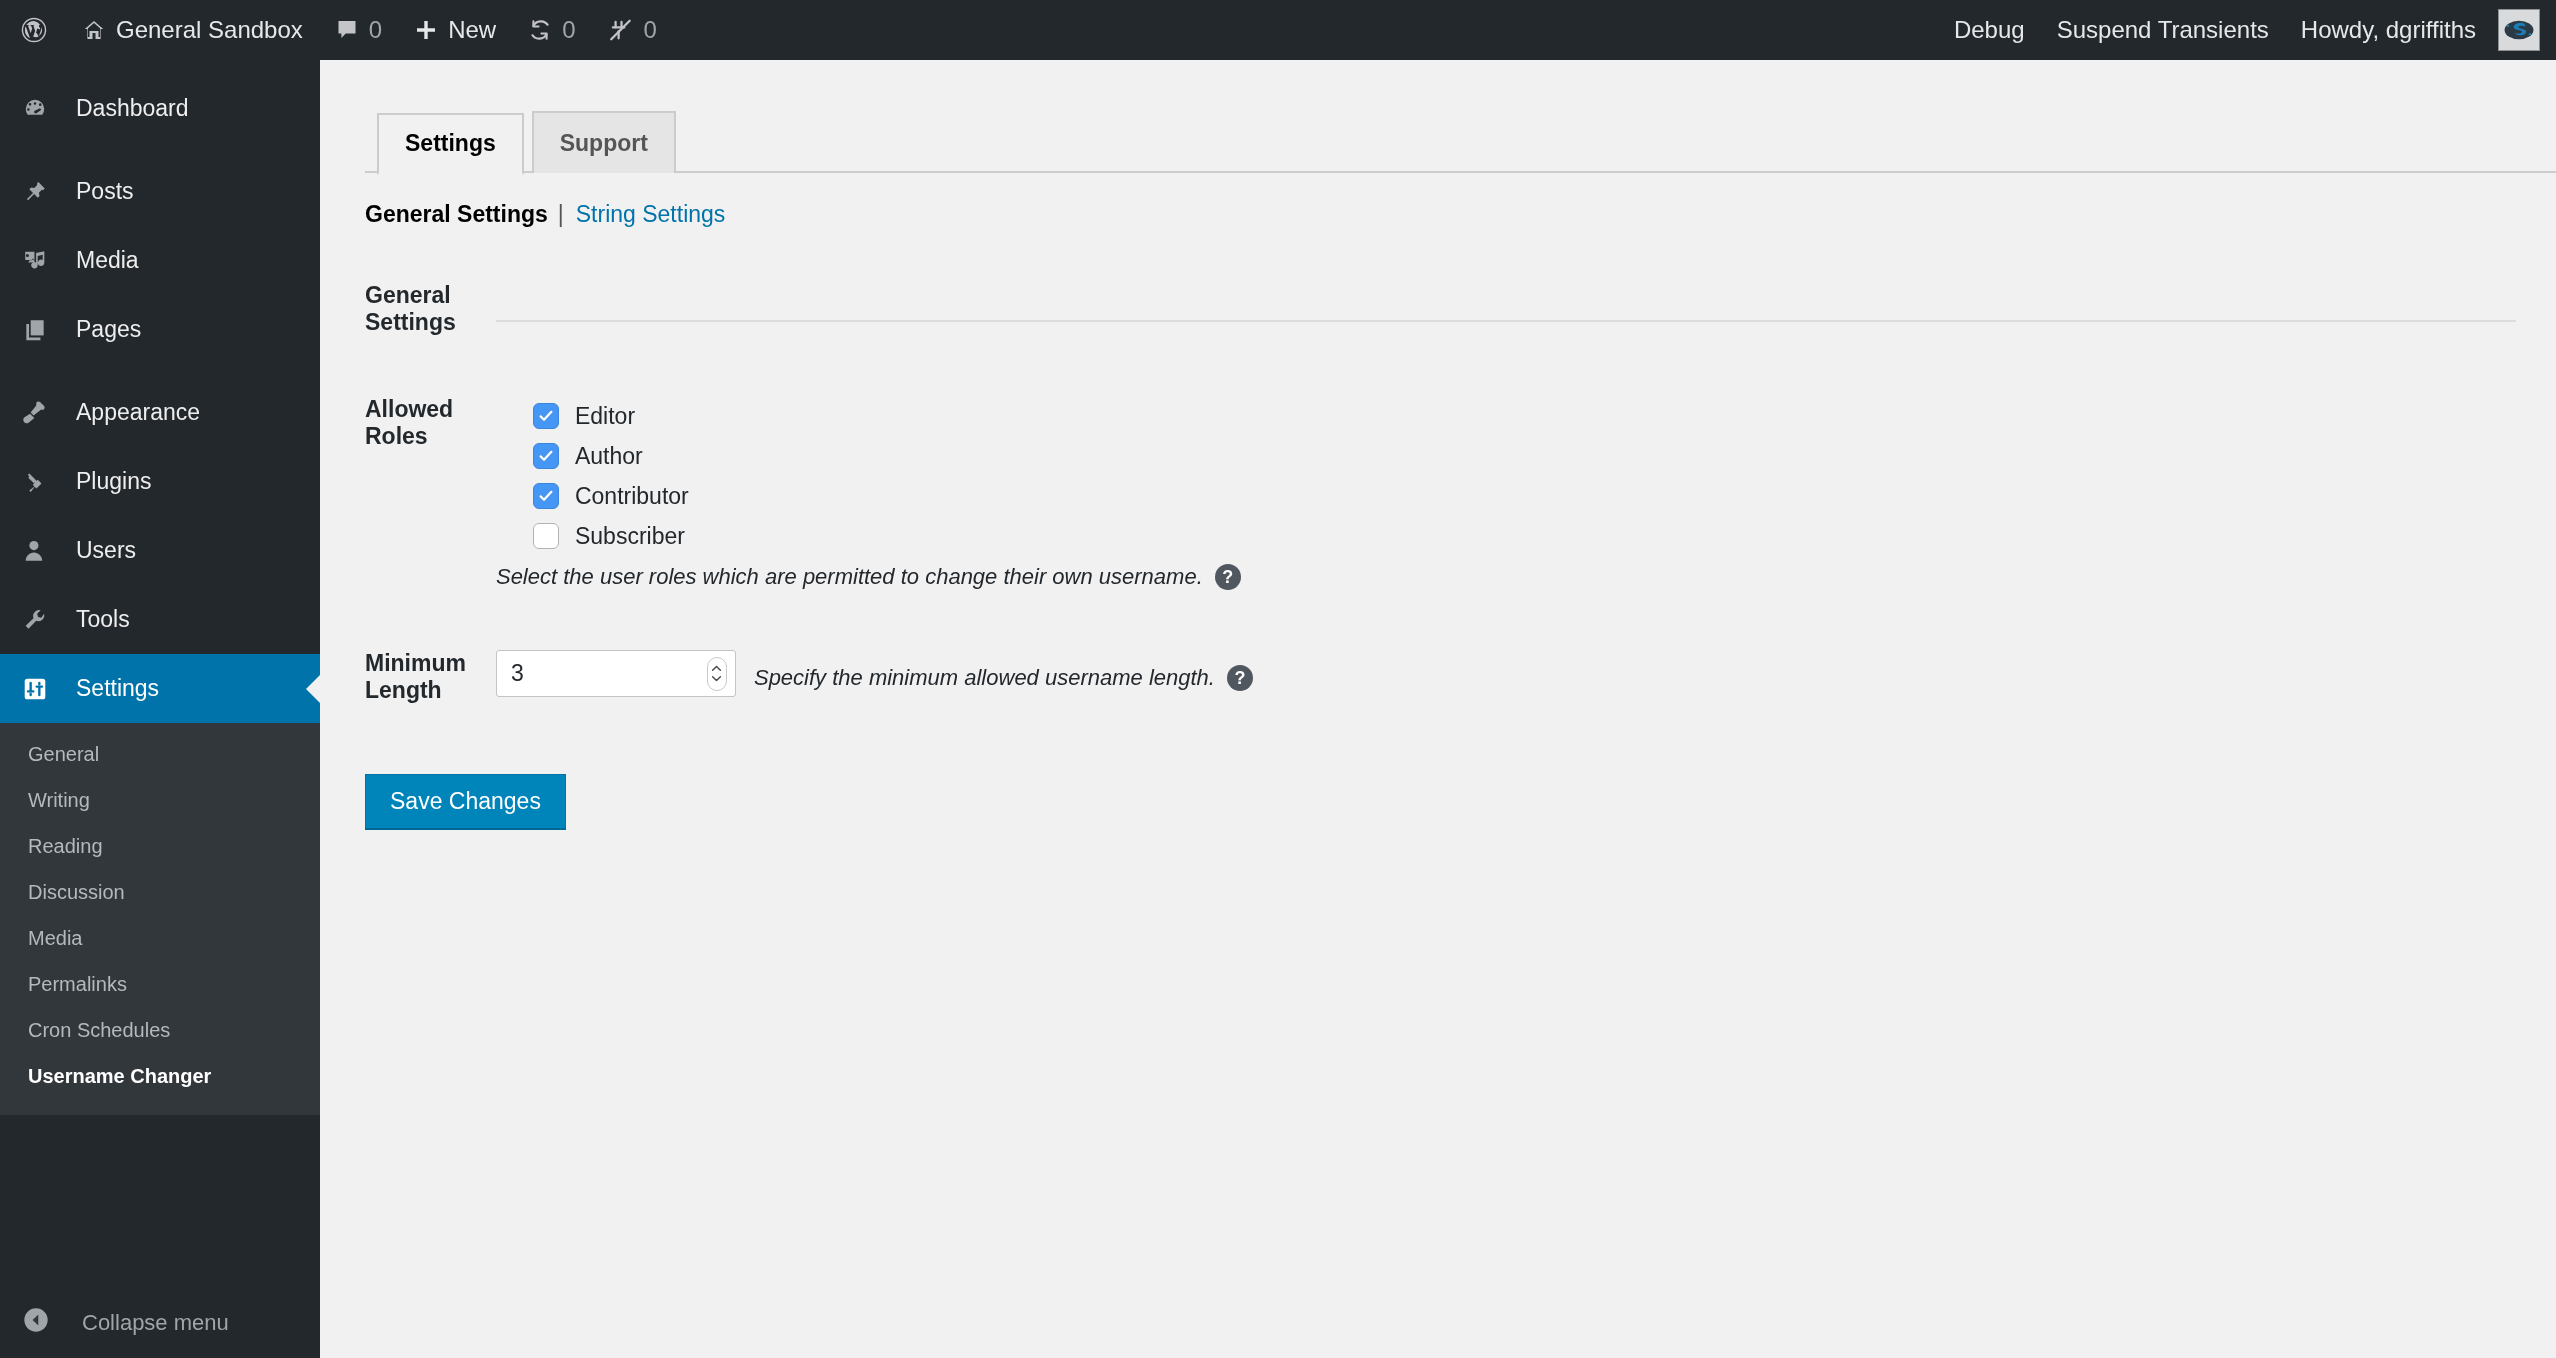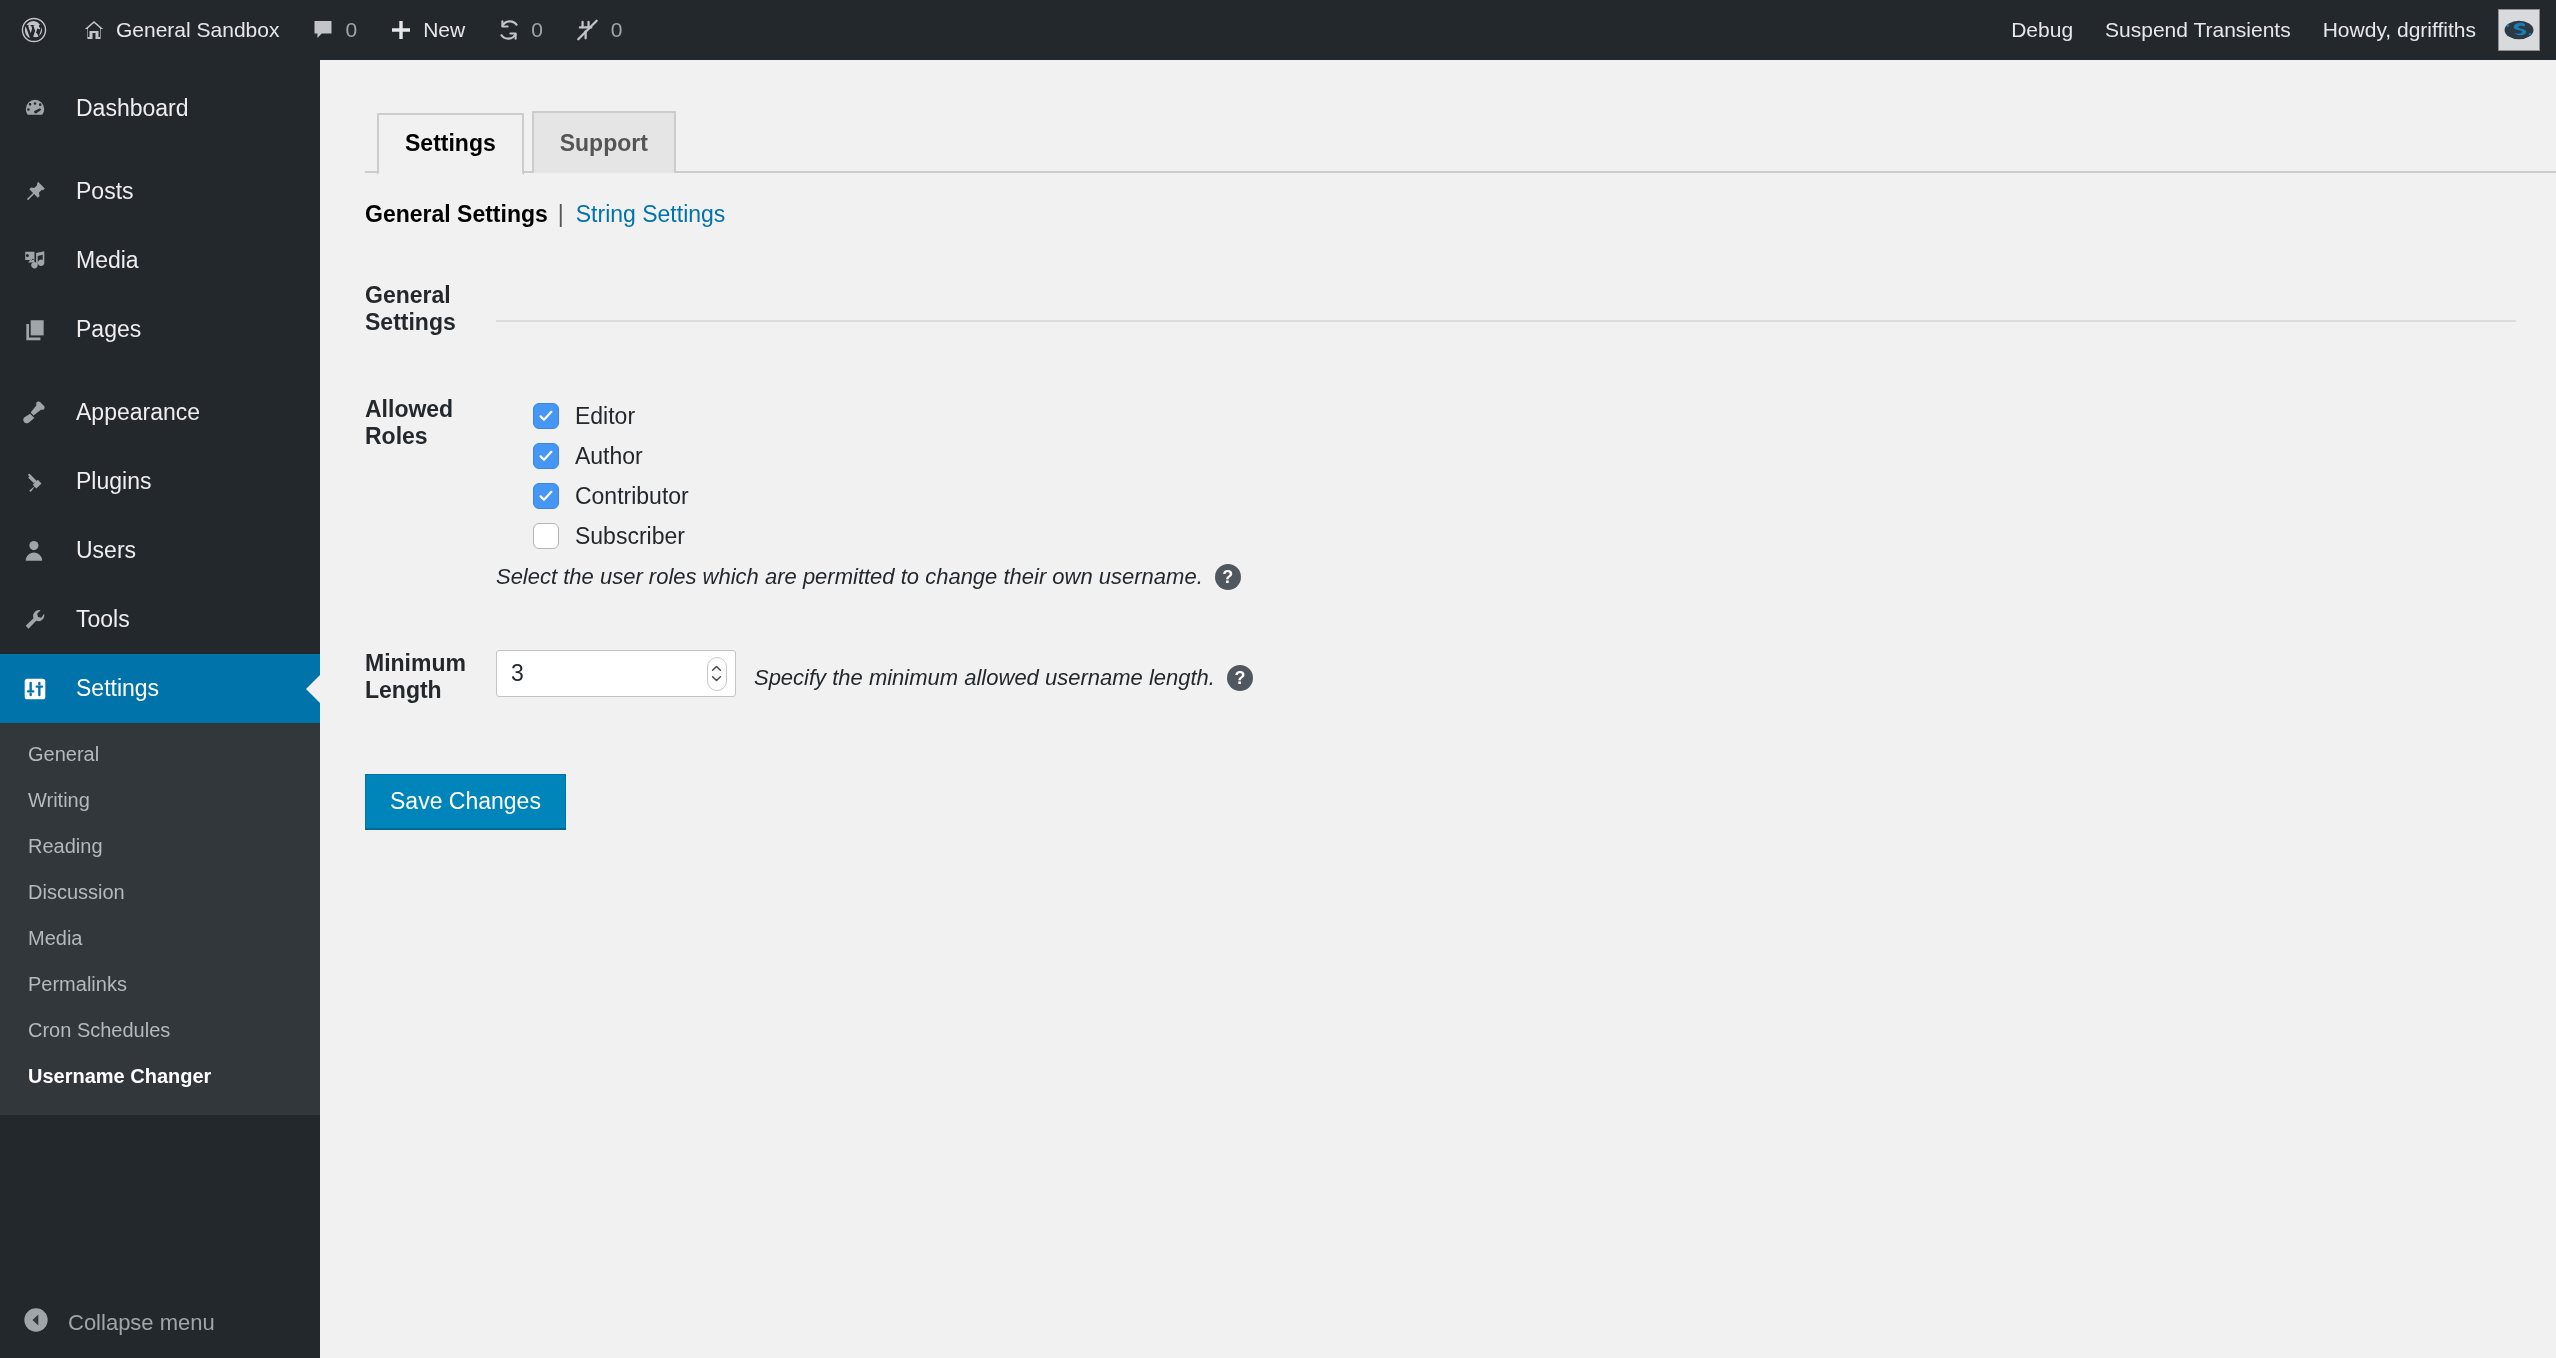--- a/index.html
+++ b/index.html
@@ -13,21 +13,21 @@
     -webkit-font-smoothing: antialiased;
   }
 
   
   #adminbar {
     position: absolute; top: 0; left: 0;
     width: 2556px; height: 60px;
     background: #23282d;
     color: #e6e7e8;
     display: flex; align-items: center;
-    font-size: 21px;
+    font-size: 24px;
   }
   .ab-left { display: flex; align-items: center; height: 60px; }
   .ab-right { margin-left: auto; display: flex; align-items: flex-start; height: 60px; padding-right: 12px; }
   .ab-item {
     display: flex; align-items: center; gap: 10px;
     height: 60px; padding: 0 16px;
     color: #e6e7e8; white-space: nowrap;
     cursor: default;
   }
   .ab-item.logo { padding: 0 18px 0 20px; }
@@ -75,21 +75,21 @@
     display: block; padding: 10px 0 10px 28px;
     font-size: 20px; color: #b4b9be; line-height: 1.3;
   }
   .submenu-item.current { color: #fff; font-weight: bold; }
 
   .collapse-wrap {
     position: absolute; bottom: 0; left: 0; width: 320px;
     background: #23282d;
   }
   .collapse-item {
-    display: flex; align-items: center; gap: 18px;
+    display: flex; align-items: center; gap: 32px;
     height: 70px; padding-left: 22px;
     color: #a0a5aa; font-size: 22px;
   }
 
   
   #wpcontent {
     position: absolute; top: 60px; left: 320px;
     width: 2236px; height: 1298px;
     background: #f1f1f1;
   }

